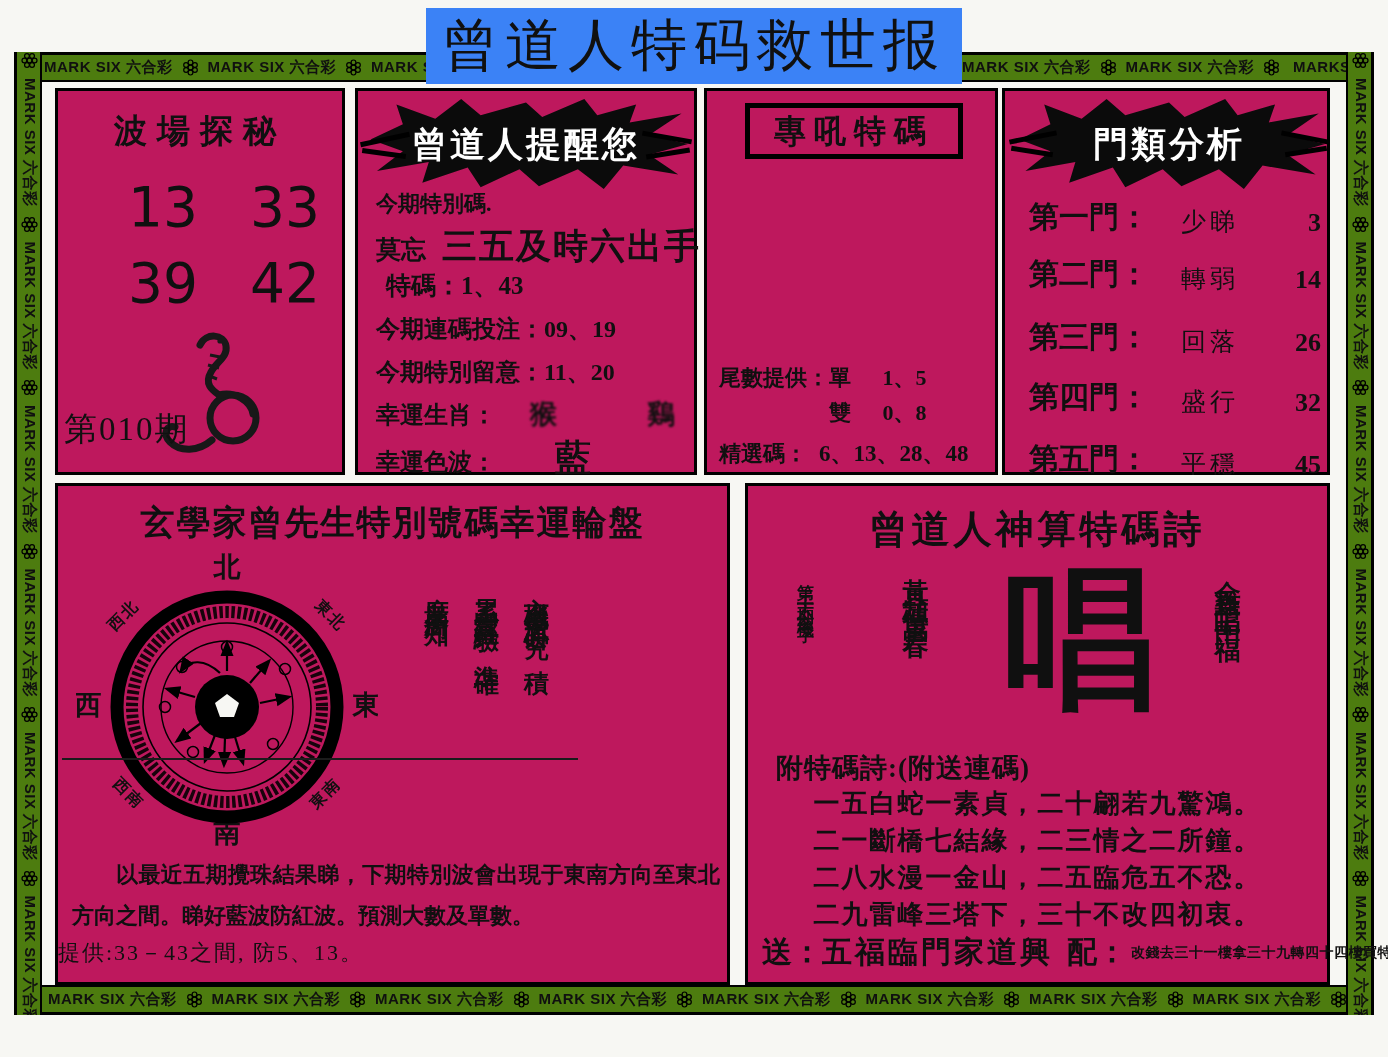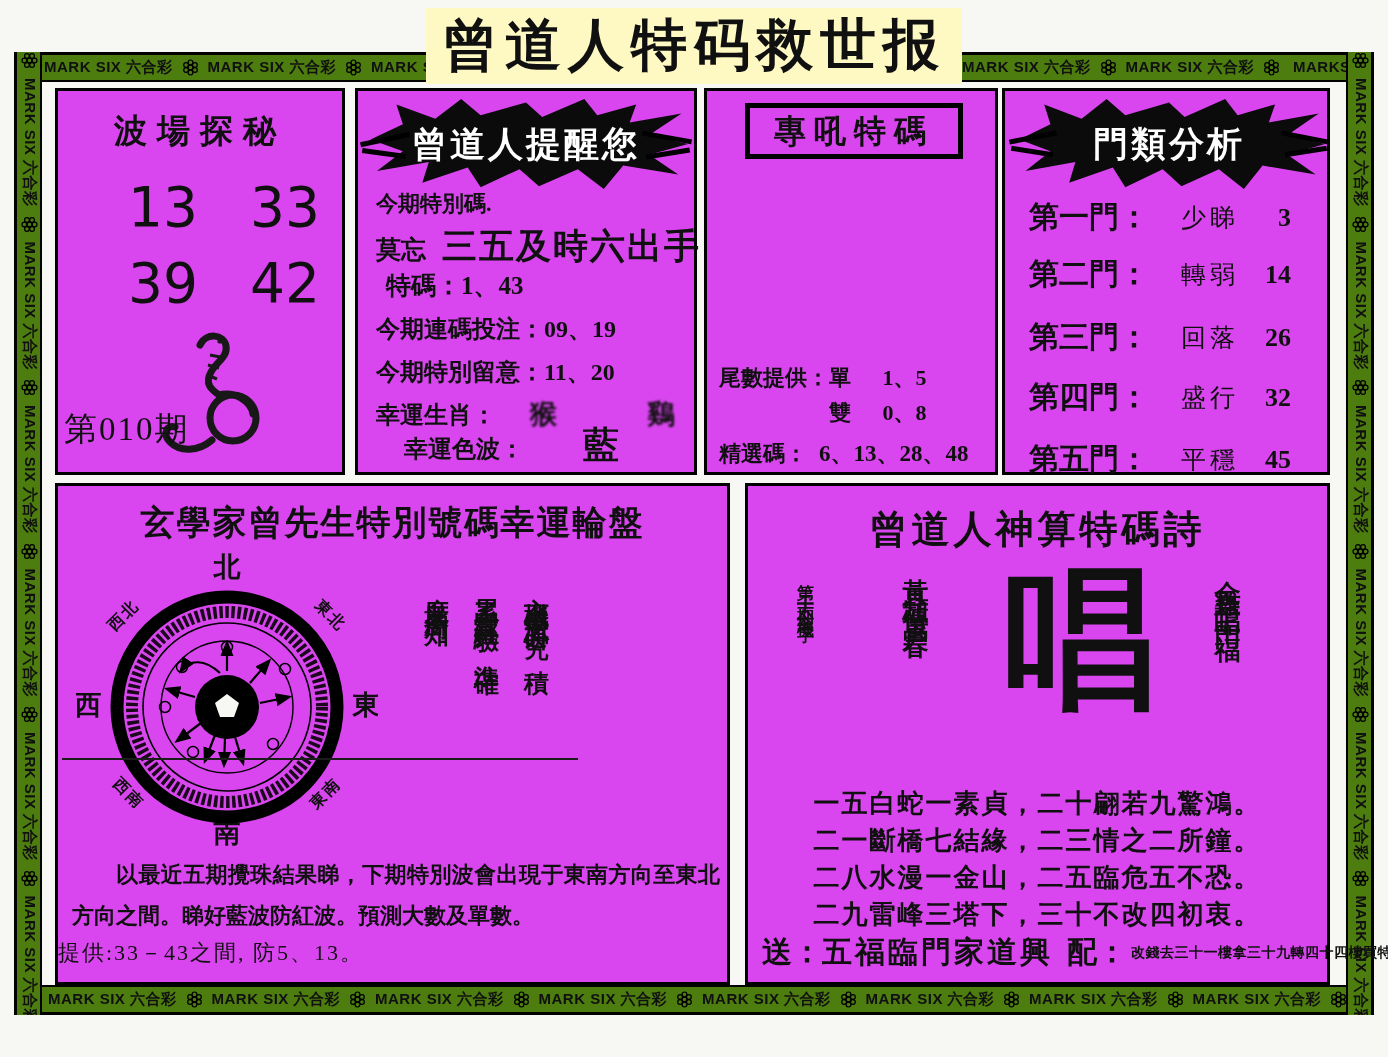--- a/index.html
+++ b/index.html
@@ -15,44 +15,44 @@
   .band-top{border-top:3px solid #000;border-bottom:2px solid #000;}
   .band-bottom{border-bottom:3px solid #000;border-top:2px solid #000;}
   .band-left{border-left:3px solid #000;border-right:2px solid #000;}
   .band-right{border-right:3px solid #000;border-left:2px solid #000;}
   .vstrip{position:absolute;left:0;top:0;width:958px;height:26px;display:flex;align-items:center;gap:9px;
           transform:rotate(90deg);transform-origin:13px 13px;white-space:nowrap;}
   .bunit{font-family:"Liberation Sans","DejaVu Sans",sans-serif;font-weight:bold;font-size:15px;letter-spacing:.5px;}
   .bflower{display:inline-flex;align-items:center;}
   
   .masthead{position:absolute;top:8px;left:50%;transform:translateX(-50%);
-    font-size:56px;font-weight:700;letter-spacing:7px;white-space:nowrap;background:#fef9c3;padding:0 16px;}
-  
-  .box{position:absolute;box-sizing:border-box;border:3px solid #000;background:#d946ef;}
+    font-size:56px;font-weight:400;letter-spacing:7px;white-space:nowrap;background:#3b82f6;padding:0 16px;}
+  
+  .box{position:absolute;box-sizing:border-box;border:3px solid #000;background:#be185d;}
   
   .burst-wrap{position:absolute;display:flex;align-items:center;justify-content:center;}
   .burst{position:absolute;inset:0;background:#0b0b0b;
     clip-path:polygon(2% 45%,12% 28%,10% 6%,22% 22%,30% 0%,36% 18%,50% 4%,55% 20%,68% 0%,72% 18%,84% 6%,82% 26%,98% 16%,88% 40%,100% 50%,88% 62%,97% 84%,80% 74%,74% 100%,66% 78%,54% 97%,48% 78%,36% 98%,32% 76%,18% 93%,20% 70%,4% 80%,12% 58%);}
   .burst-label{position:relative;color:#fff;font-size:35px;font-weight:800;letter-spacing:3px;white-space:nowrap;}
   .zag{position:absolute;background:#000;height:5px;}
   
   .wave-title{position:absolute;top:18px;left:0;right:0;text-align:center;font-size:33px;font-weight:800;letter-spacing:10px;}
   .num-row{position:absolute;left:0;right:0;display:flex;justify-content:center;gap:52px;
     font-family:"DejaVu Sans","Liberation Sans",sans-serif;font-size:55px;font-weight:500;margin-left:48px;}
   .issue{position:absolute;left:6px;top:316px;font-size:33px;letter-spacing:2px;}
   
   .rline{position:absolute;left:18px;white-space:nowrap;font-weight:700;}
   .smudge{filter:blur(1.1px);}
   
   .shout-title{position:absolute;left:38px;top:12px;width:218px;height:56px;box-sizing:border-box;
     border:5px solid #000;text-align:center;font-size:32px;font-weight:800;letter-spacing:8px;line-height:47px;}
   .shout-para{position:absolute;left:16px;top:92px;width:262px;font-size:21.5px;line-height:38.5px;
     text-align:justify;text-indent:2em;font-weight:500;}
   
-  .gate-row{position:absolute;left:24px;right:36px;display:flex;align-items:center;}
+  .gate-row{position:absolute;left:24px;right:6px;display:flex;align-items:flex-end;}
   .gate-label{font-size:30px;font-weight:800;width:152px;}
   .gate-name{font-size:25px;font-weight:400;letter-spacing:4px;}
   .gate-val{margin-left:auto;font-size:26px;font-weight:600;}
   
   .wheel-title{position:absolute;top:14px;left:0;right:0;text-align:center;font-size:34px;font-weight:800;letter-spacing:2px;}
   .vcols{position:absolute;left:345px;top:92px;height:255px;writing-mode:vertical-rl;font-size:25px;font-weight:700;letter-spacing:6px;}
   .vcols div{margin-left:17px;}
   .wheel-para{position:absolute;left:14px;top:368px;width:648px;font-size:22px;font-weight:600;line-height:41px;text-align:justify;text-indent:2em;}
   .provide{position:absolute;left:0;right:0;top:452px;text-align:left;font-size:22px;font-weight:400;letter-spacing:2px;}
   .hline{position:absolute;background:#1b1b1b;height:2px;}
@@ -516,21 +516,21 @@
       <span style="font-size:25px;">莫忘</span>
       <span style="font-size:35px;margin-left:12px;letter-spacing:2px;">三五及時六出手</span>
     </div>
     <div class="rline" style="top:178px;font-size:25px;margin-left:10px;">特碼：1、43</div>
     <div class="rline" style="top:222px;font-size:24px;">今期連碼投注：09、19</div>
     <div class="rline" style="top:265px;font-size:24px;">今期特別留意：11、20</div>
     <div class="rline" style="top:305px;">
       <span style="font-size:24px;">幸運生肖：</span>
       <span class="smudge" style="font-size:27px;margin-left:30px;letter-spacing:42px;">猴 鷄</span>
     </div>
-    <div class="rline" style="top:330px;margin-left:28px;">
+    <div class="rline" style="top:343px;">
       <span style="font-size:24px;">幸運色波：</span>
       <span style="font-size:36px;margin-left:55px;">藍</span>
     </div>
   </div>
 
   <div class="box" style="left:704px;top:88px;width:294px;height:387px;">
     <div class="shout-title">專吼特碼</div>
     <div class="abs" style="left:12px;top:272px;font-size:22px;font-weight:700;">尾數提供：</div>
     <div class="abs" style="left:122px;top:272px;font-size:22px;font-weight:600;">
       <span>單</span>
@@ -637,20 +637,21 @@
     <div class="wheel-para">以最近五期攪珠結果睇，下期特別波會出現于東南方向至東北方向之間。睇好藍波防紅波。預測大數及單數。</div>
     <div class="provide">提供:33－43之間, 防5、13。</div>
   </div>
 
   <div class="box" style="left:745px;top:483px;width:585px;height:502px;">
     <div class="poem-title">曾道人神算特碼詩</div>
     <div class="vtext side-note">第三十六期玄機字</div>
     <div class="vtext left-vert">黃耳頻傳萬戶春</div>
     <div class="big-char">唱</div>
     <div class="vtext right-vert">金雞早唱千門福</div>
+    <div class="attach">附特碼詩:(附送連碼)</div>
     <div class="poem-line" style="top:300px;">一五白蛇一素貞，二十翩若九驚鴻。</div>
     <div class="poem-line" style="top:337px;">二一斷橋七結緣，二三情之二所鐘。</div>
     <div class="poem-line" style="top:374px;">二八水漫一金山，二五臨危五不恐。</div>
     <div class="poem-line" style="top:411px;">二九雷峰三塔下，三十不改四初衷。</div>
     <div class="gift-row">
       <span class="gift-label">送：</span>
       <span class="gift-value">五福臨門家道興</span>
       <span class="match-label">配：</span>
       <span class="match-value">改錢去三十一樓拿三十九轉四十四樓買特碼</span>
     </div>

